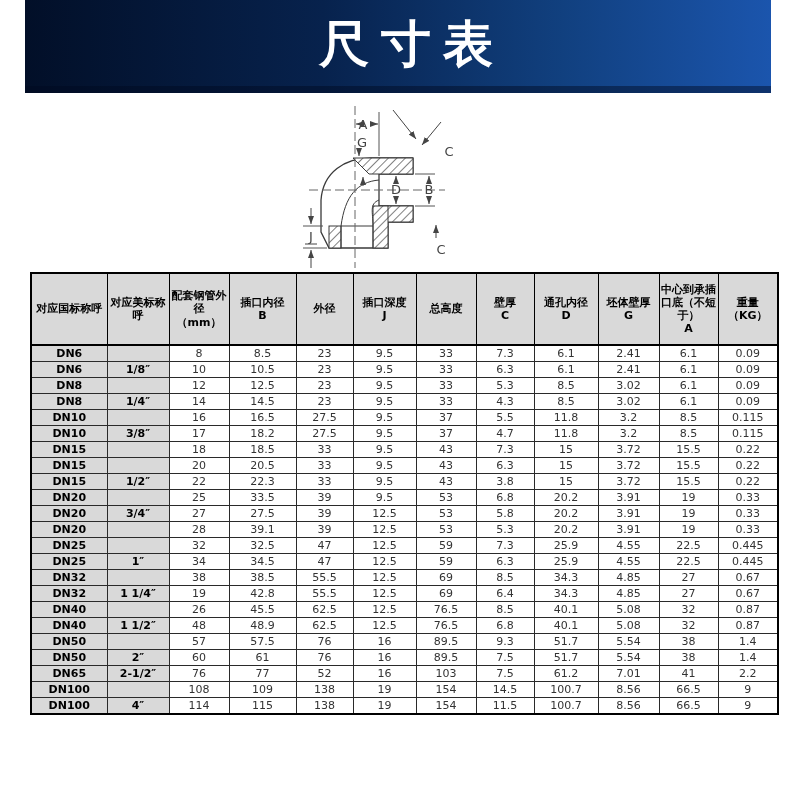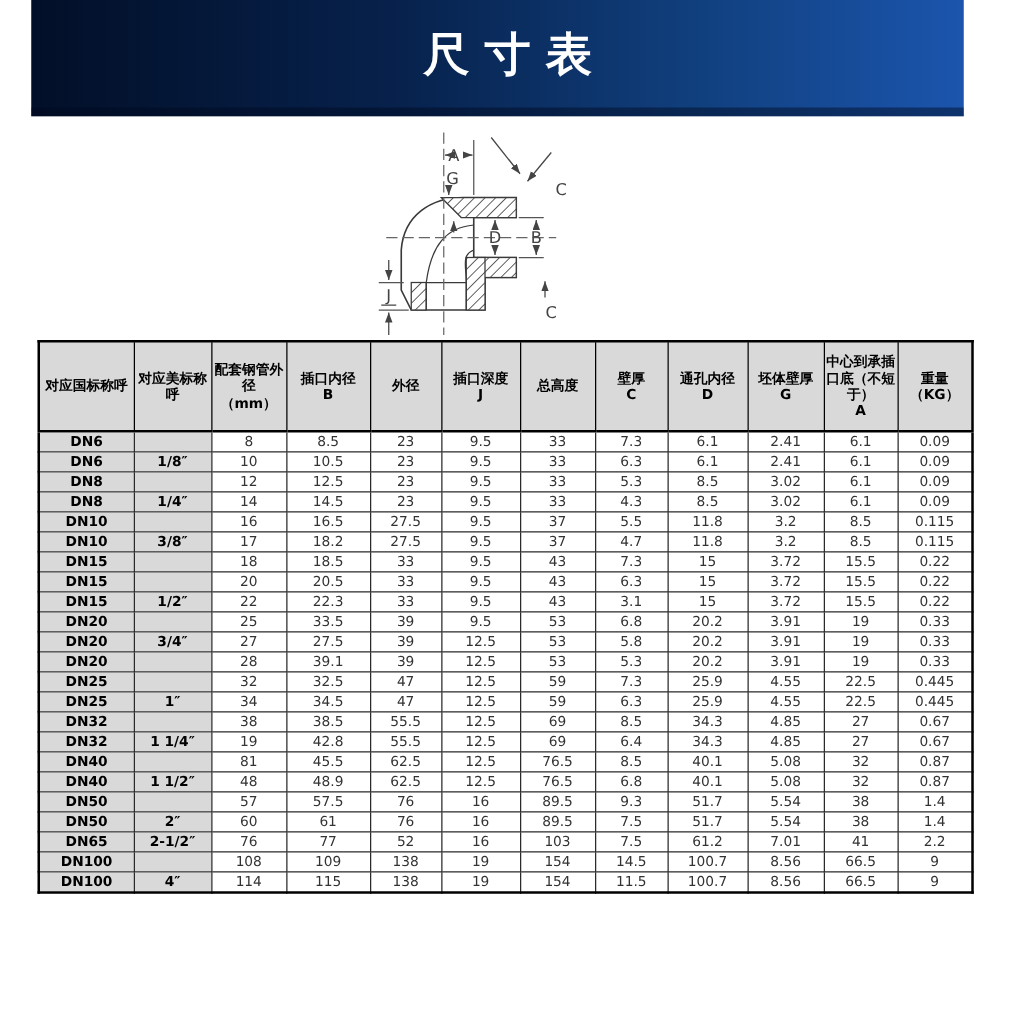--- a/index.html
+++ b/index.html
@@ -12,21 +12,21 @@
   .banner{
     position:absolute;left:25px;top:0;width:746px;height:93px;
     background:linear-gradient(90deg,#020f28 0%,#07224d 40%,#11407f 72%,#1b55ad 100%);
   }
   .banner::after{
     content:"";position:absolute;left:0;right:0;bottom:0;height:7px;
     background:rgba(1,8,30,0.45);
   }
   .banner-title{
     position:absolute;left:16px;right:0;top:0;height:86px;line-height:88px;
-    text-align:center;color:#ffffff;font-size:37px;font-weight:bold;
+    text-align:center;color:#ffffff;font-size:50px;font-weight:bold;
     letter-spacing:12px;text-indent:12px;
   }
   
   .diagram-wrap{position:absolute;left:293px;top:100px;width:230px;height:172px;}
   .diagram-wrap svg{display:block;}
   .dim-label{font-size:13px;fill:#444;font-family:"DejaVu Sans",sans-serif;}
   
   table.dim-table{
     position:absolute;left:30px;top:272px;border-collapse:collapse;table-layout:fixed;
     border:2px solid #000;
@@ -291,21 +291,21 @@
         <td class="num">0.22</td>
       </tr>
       <tr>
         <td class="dn">DN15</td>
         <td class="dn">1/2″</td>
         <td class="num">22</td>
         <td class="num">22.3</td>
         <td class="num">33</td>
         <td class="num">9.5</td>
         <td class="num">43</td>
-        <td class="num">3.1</td>
+        <td class="num">3.8</td>
         <td class="num">15</td>
         <td class="num">3.72</td>
         <td class="num">15.5</td>
         <td class="num">0.22</td>
       </tr>
       <tr>
         <td class="dn">DN20</td>
         <td class="dn"></td>
         <td class="num">25</td>
         <td class="num">33.5</td>
@@ -398,21 +398,21 @@
         <td class="num">69</td>
         <td class="num">6.4</td>
         <td class="num">34.3</td>
         <td class="num">4.85</td>
         <td class="num">27</td>
         <td class="num">0.67</td>
       </tr>
       <tr>
         <td class="dn">DN40</td>
         <td class="dn"></td>
-        <td class="num">81</td>
+        <td class="num">26</td>
         <td class="num">45.5</td>
         <td class="num">62.5</td>
         <td class="num">12.5</td>
         <td class="num">76.5</td>
         <td class="num">8.5</td>
         <td class="num">40.1</td>
         <td class="num">5.08</td>
         <td class="num">32</td>
         <td class="num">0.87</td>
       </tr>

